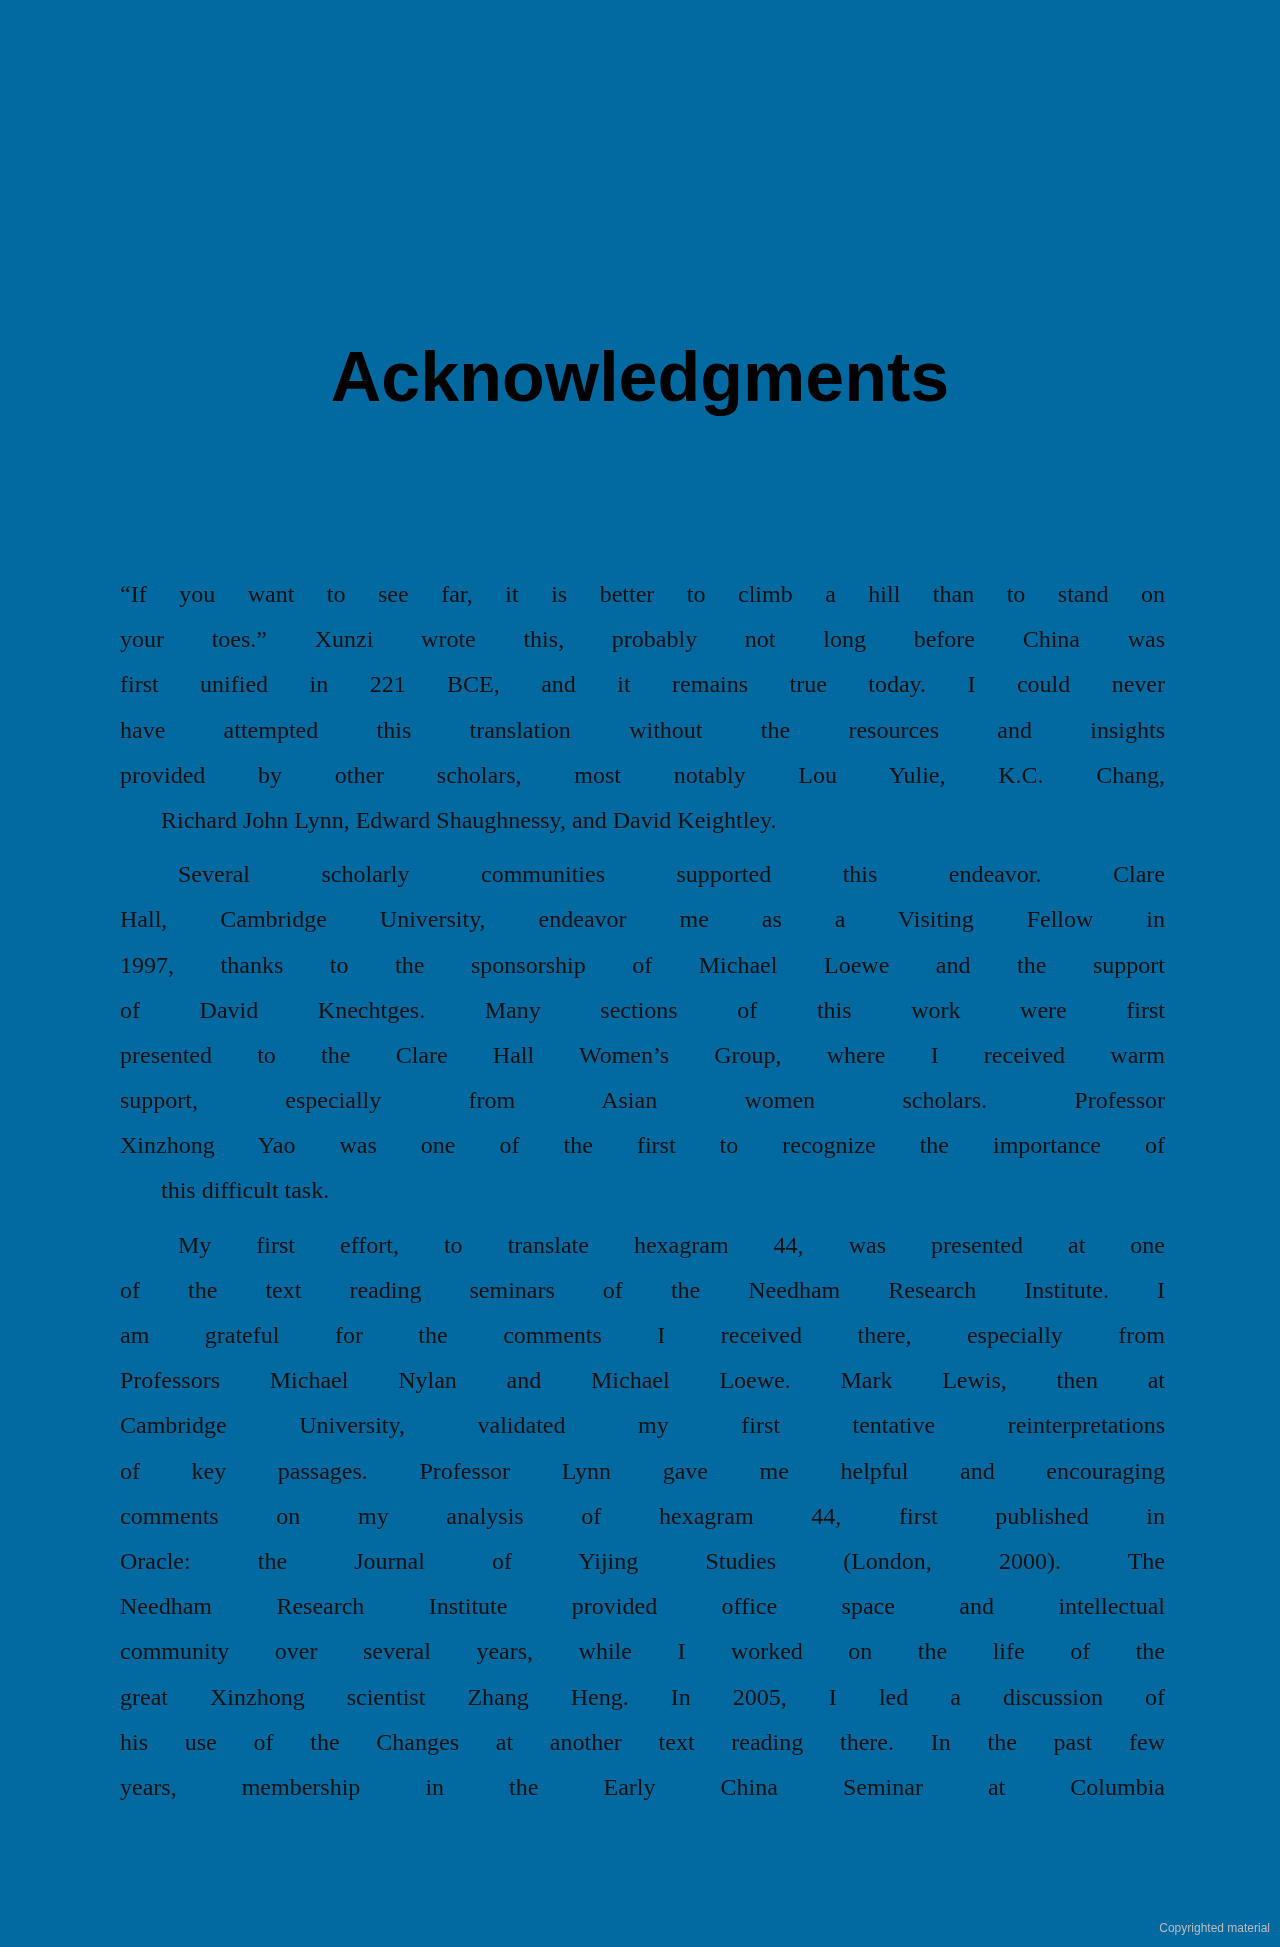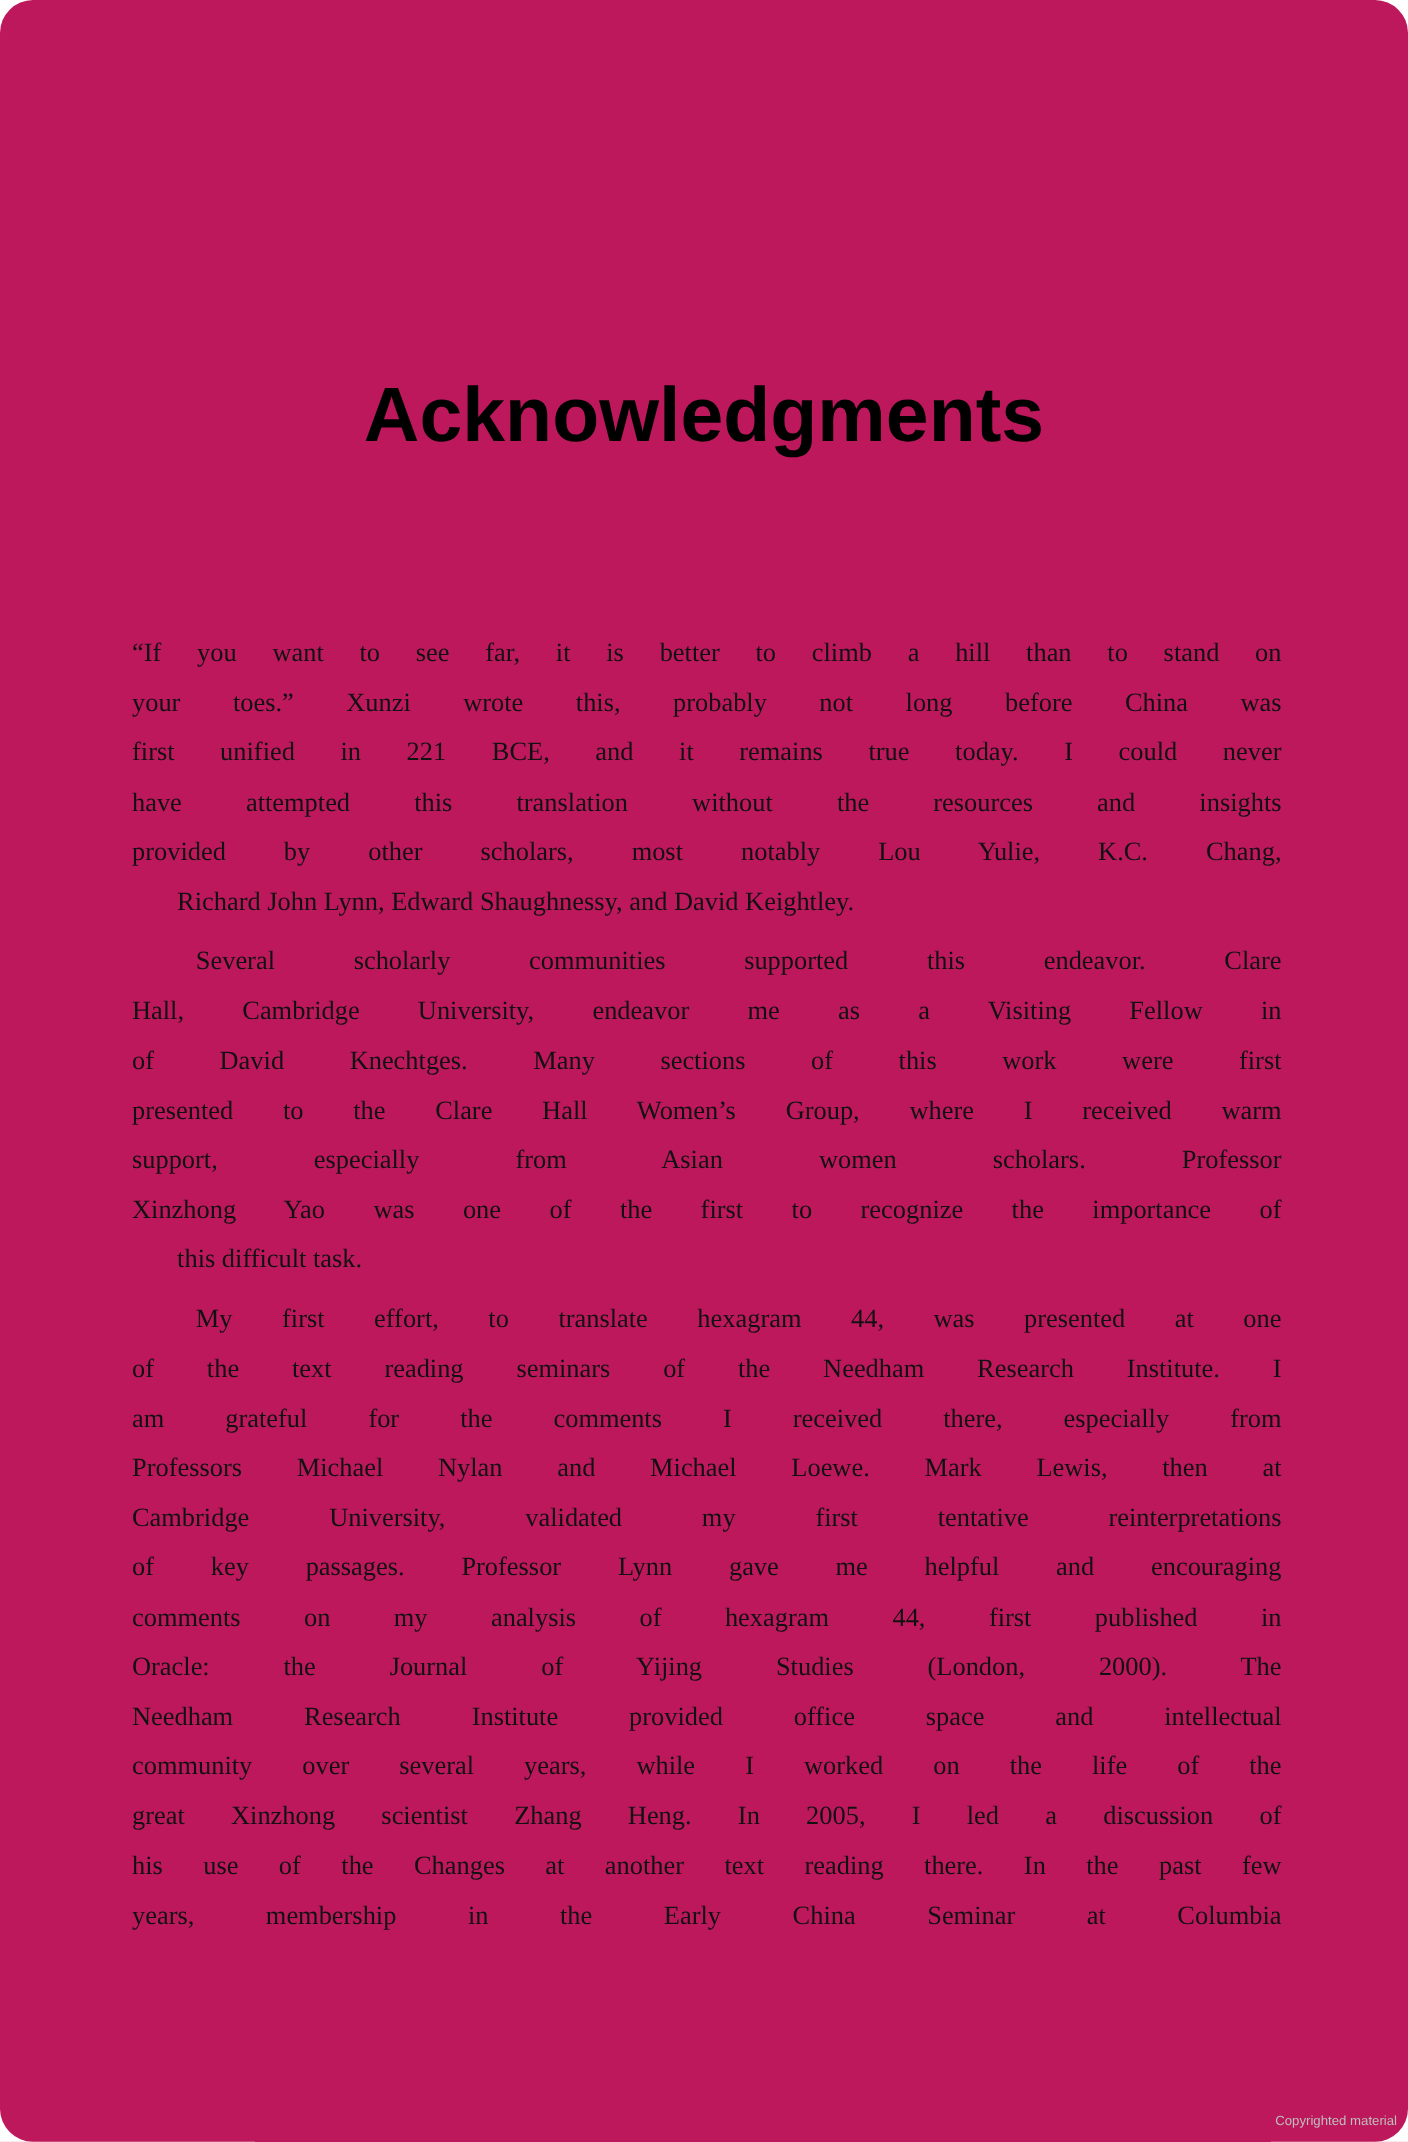--- a/index.html
+++ b/index.html
@@ -11,22 +11,21 @@
       width: 1280px;
       height: 1947px;
       position: relative;
       overflow: hidden;
     }
     .page {
       position: absolute;
       left: 0; top: 0;
       width: 1280px;
       height: 1947px;
-      background: #be185d;
-      border-radius: 30px;
+      background: #0369a1;
     }
     .title {
       position: absolute;
       left: 0;
       top: 290px;
       width: 1280px;
       text-align: center;
       font-family: "Liberation Sans", sans-serif;
       font-weight: bold;
       font-size: 70px;
@@ -82,20 +81,21 @@
         <span class="line"><span>“If you want to see far, it is better to climb a hill than to stand on</span></span>
         <span class="line"><span>your toes.” Xunzi wrote this, probably not long before China was</span></span>
         <span class="line"><span>first unified in 221 BCE, and it remains true today. I could never</span></span>
         <span class="line"><span>have attempted this translation without the resources and insights</span></span>
         <span class="line"><span>provided by other scholars, most notably Lou Yulie, K.C. Chang,</span></span>
         <span class="line last"><span>Richard John Lynn, Edward Shaughnessy, and David Keightley.</span></span>
       </div>
       <div class="para">
         <span class="line indent"><span>Several scholarly communities supported this endeavor. Clare</span></span>
         <span class="line"><span>Hall, Cambridge University, endeavor me as a Visiting Fellow in</span></span>
+        <span class="line"><span>1997, thanks to the sponsorship of Michael Loewe and the support</span></span>
         <span class="line"><span>of David Knechtges. Many sections of this work were first</span></span>
         <span class="line"><span>presented to the Clare Hall Women’s Group, where I received warm</span></span>
         <span class="line"><span>support, especially from Asian women scholars. Professor</span></span>
         <span class="line"><span>Xinzhong Yao was one of the first to recognize the importance of</span></span>
         <span class="line last"><span>this difficult task.</span></span>
       </div>
       <div class="para">
         <span class="line indent"><span>My first effort, to translate hexagram 44, was presented at one</span></span>
         <span class="line"><span>of the text reading seminars of the Needham Research Institute. I</span></span>
         <span class="line"><span>am grateful for the comments I received there, especially from</span></span>

